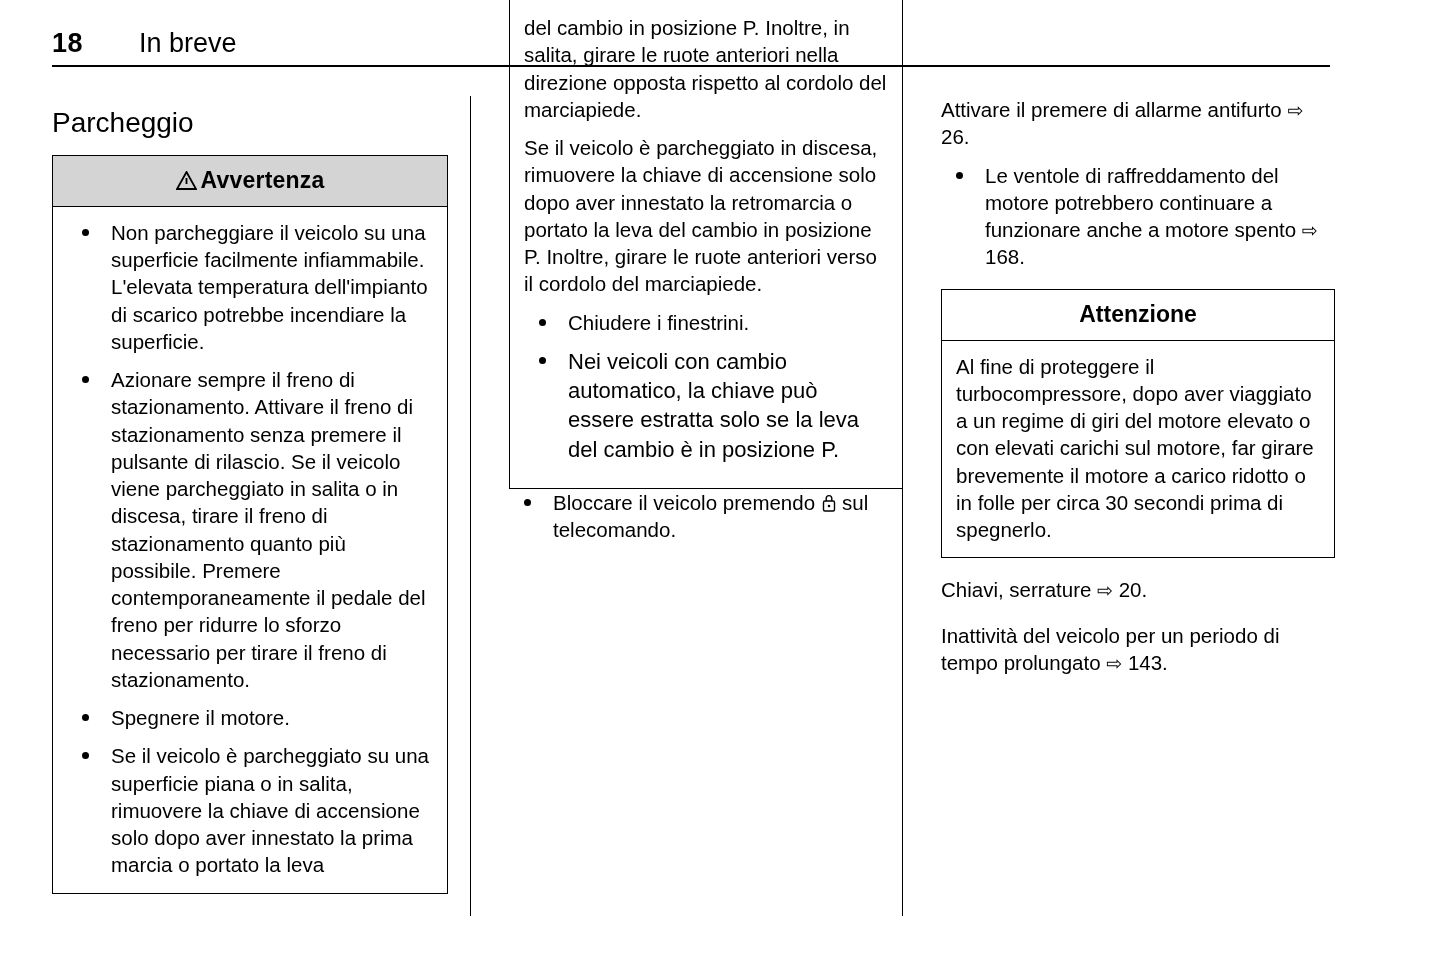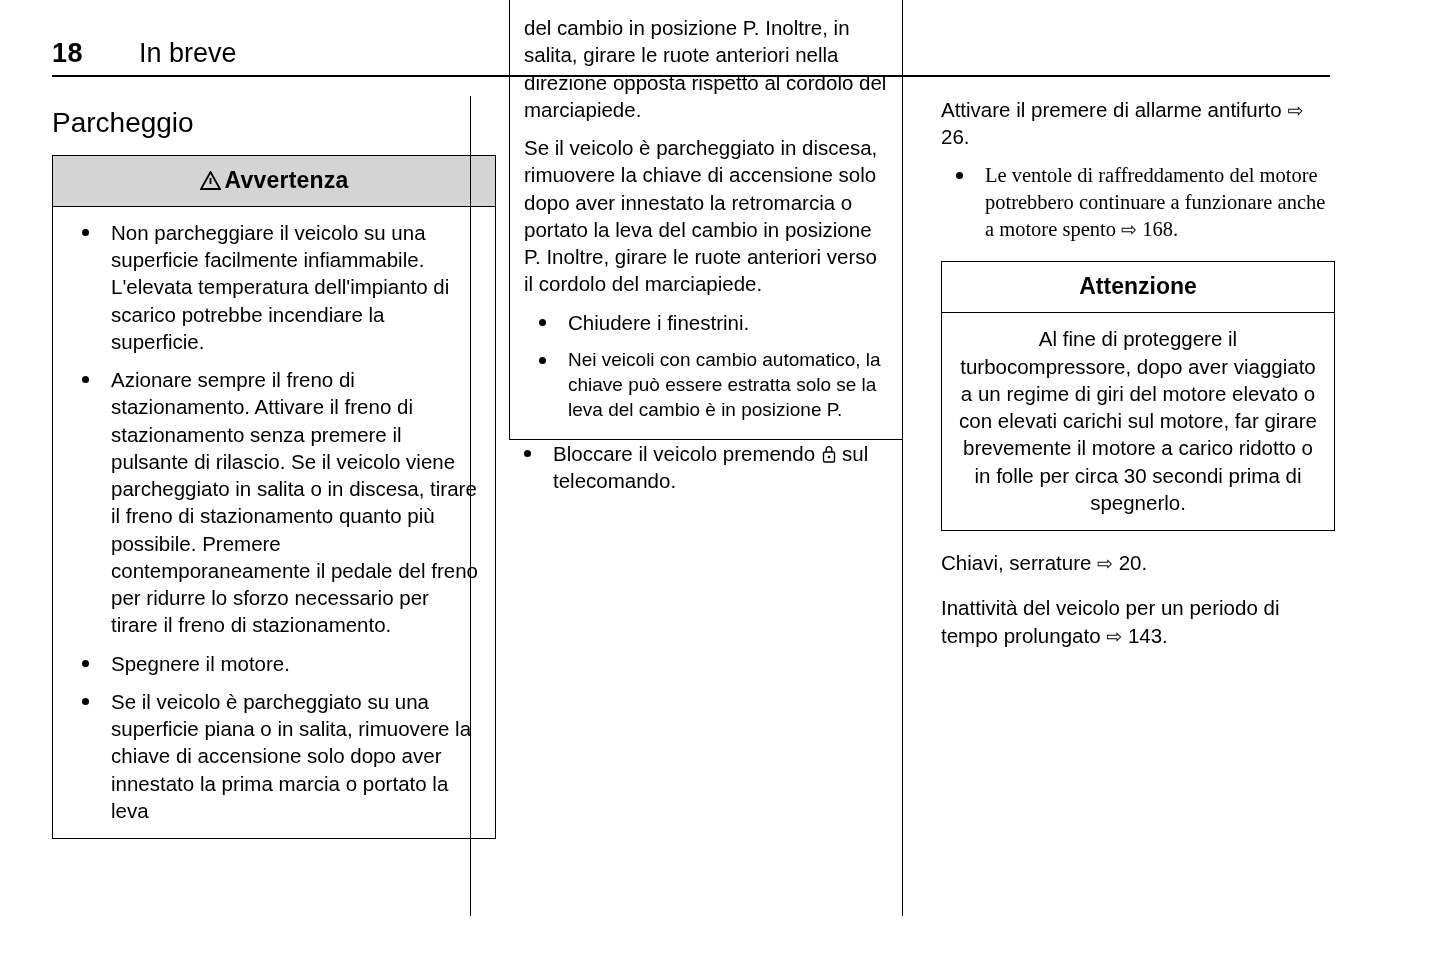--- a/index.html
+++ b/index.html
@@ -19,21 +19,21 @@
     position: relative;
     width: 1445px;
     height: 965px;
     box-sizing: border-box;
     padding: 0;
   }
   
   .page-header {
     position: absolute;
     left: 52px;
-    top: 38px;
+    top: 28px;
     width: 1278px;
     display: flex;
     align-items: baseline;
     gap: 56px;
     border-bottom: 2px solid #000;
     padding-bottom: 6px;
   }
   .page-number {
     font-size: 27px;
     font-weight: 700;
@@ -64,21 +64,21 @@
   .section-title {
     font-size: 28px;
     font-weight: 400;
     margin: 12px 0 16px 0;
     line-height: 1.1;
   }
   
   .warn-box {
     border: 1.5px solid #000;
     box-sizing: border-box;
-    width: 444px;
+    width: 396px;
     margin-top: 16px;
   }
   .warn-head {
     background: #d4d4d4;
     border-bottom: 1.5px solid #000;
     text-align: center;
     font-size: 23px;
     font-weight: 700;
     padding: 11px 0 12px 0;
     letter-spacing: 0.2px;
@@ -114,23 +114,23 @@
     height: 7px;
     background: #000;
     border-radius: 50%;
   }
   .plain-para {
     font-size: 20.5px;
     line-height: 1.33;
     margin: 0 0 11px 0;
   }
   .sub-para {
-    font-size: 19px;
-    line-height: 1.33;
-    margin: 9px 0 0 0;
+    font-size: 22px;
+    line-height: 1.33;
+    margin: 9px 0 8px 0;
   }
   
   .col2-box {
     border: 1.5px solid #000;
     border-top: none;
     border-right: 1.5px solid #000;
     box-sizing: border-box;
     width: 394px;
     margin-top: -96px;
     padding: 14px 14px 16px 14px;
@@ -143,39 +143,38 @@
     height:0;
   }
   .after-box-list {
     margin-top: 18px;
     padding-left: 0;
   }
   
   .col3-top {
     padding-top: 0;
   }
-  ul.bullets.tight > li { margin-bottom: 12px; font-family: Liberation Serif, serif; }
+  ul.bullets.tight > li { margin-bottom: 12px; }
   .attn-box {
     border: 1.5px solid #000;
     box-sizing: border-box;
     width: 394px;
     margin-top: 18px;
   }
   .attn-head {
     border-bottom: 1.5px solid #000;
     text-align: center;
     font-size: 23px;
     font-weight: 700;
     padding: 11px 0 12px 0;
   }
   .attn-body {
     padding: 12px 14px 14px 14px;
     font-size: 20.5px;
     line-height: 1.33;
-    text-align: center;
   }
   .tail-para {
     font-size: 20.5px;
     line-height: 1.33;
     margin: 18px 0 0 0;
   }
   .ref-arrow { font-size: 19px; }
   .keyfob { font-size: 19px; }
   .nowrap { white-space: nowrap; }
 </style>

